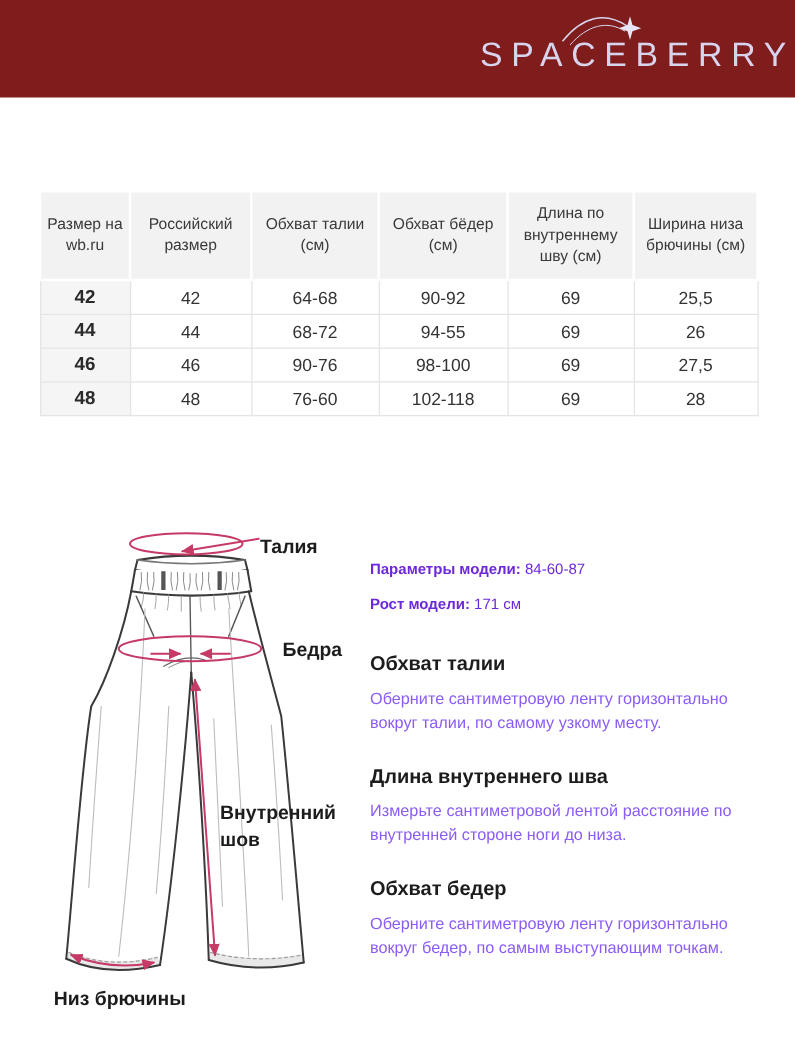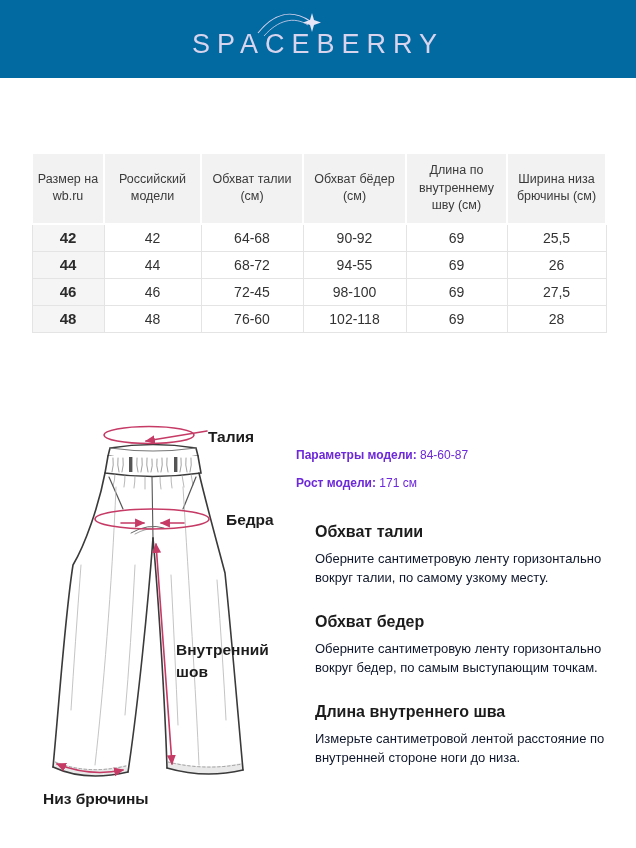--- a/index.html
+++ b/index.html
@@ -3,21 +3,21 @@
 <meta charset="utf-8">
 <style>
   html,body{margin:0;padding:0;background:#ffffff;}
   .page{
     position:relative;width:636px;height:848px;background:#ffffff;overflow:hidden;
     font-family:"Liberation Sans","DejaVu Sans",sans-serif;color:#222;
   }
   
   .banner{
     position:absolute;left:0;top:0;width:636px;height:78px;
-    background:#0369a1;display:flex;align-items:center;justify-content:center;
+    background:#7f1d1d;display:flex;align-items:center;justify-content:flex-end;
   }
   .logo-wrap{position:relative;display:inline-block;padding-top:10px;}
   .logo-text{
     color:#d8d4ed;font-size:27px;font-weight:500;letter-spacing:7px;
     font-family:"Liberation Sans","DejaVu Sans",sans-serif;
   }
   .logo-star{position:absolute;left:62px;top:-14px;width:78px;height:36px;}
   
   .size-table{
     position:absolute;left:31px;top:152px;width:574px;
@@ -40,24 +40,24 @@
   .diagram{position:absolute;left:15px;top:415px;width:280px;height:400px;}
   .diag-label{
     font-family:"Liberation Sans","DejaVu Sans",sans-serif;
     font-size:15.5px;font-weight:600;fill:#1c1c1c;
   }
   
   .info-col{position:absolute;left:296px;top:441px;width:326px;}
   .model-line{font-size:12px;line-height:28px;color:#6d28d9;}
   .model-line .lbl{font-weight:700;}
   .model-line .val{font-weight:400;}
-  .guide-section{margin-top:26px;margin-left:19px;}
+  .guide-section{margin-top:26px;}
   .guide-section:first-of-type{margin-top:24px;}
   .guide-title{font-size:16px;font-weight:700;color:#1c1c1c;margin:0 0 8px 0;}
-  .guide-text{font-size:13px;line-height:19px;color:#0f172a;margin:0;}
+  .guide-text{font-size:13px;line-height:19px;color:#8b5cf6;margin:0;}
 </style>
 </head>
 <body>
 
 <div class="page">
 
   <div class="banner">
     <div class="logo-wrap">
       <svg class="logo-star" viewBox="0 0 78 36">
         <path d="M4,28 C20,8 38,4 56,16" fill="none" stroke="#d8d4ed" stroke-width="1.1"></path>
@@ -73,21 +73,21 @@
       <col style="width:72px">
         <col style="width:97px">
         <col style="width:102px">
       <col style="width:103px">
         <col style="width:101px">
         <col style="width:99px">
     </colgroup>
     <thead>
       <tr>
         <th>Размер на wb.ru</th>
-        <th>Российский модели</th>
+        <th>Российский размер</th>
         <th>Обхват талии (см)</th>
         <th>Обхват бёдер (см)</th>
         <th>Длина по внутреннему шву (см)</th>
         <th>Ширина низа брючины (см)</th>
       </tr>
     </thead>
     <tbody>
       <tr>
         <td class="first">42</td>
         <td>42</td>
@@ -100,21 +100,21 @@
         <td class="first">44</td>
         <td>44</td>
         <td>68-72</td>
         <td>94-55</td>
         <td>69</td>
         <td>26</td>
       </tr>
       <tr>
         <td class="first">46</td>
         <td>46</td>
-        <td>72-45</td>
+        <td>90-76</td>
         <td>98-100</td>
         <td>69</td>
         <td>27,5</td>
       </tr>
       <tr>
         <td class="first">48</td>
         <td>48</td>
         <td>76-60</td>
         <td>102-118</td>
         <td>69</td>
@@ -224,22 +224,22 @@
     <div class="model-line">
       <span class="lbl">Рост модели:</span>
       <span class="val">171 см</span>
     </div>
 
     <div class="guide-section">
       <h3 class="guide-title">Обхват талии</h3>
       <p class="guide-text">Оберните сантиметровую ленту горизонтально вокруг талии, по самому узкому месту.</p>
     </div>
     <div class="guide-section">
+      <h3 class="guide-title">Длина внутреннего шва</h3>
+      <p class="guide-text">Измерьте сантиметровой лентой расстояние по внутренней стороне ноги до низа.</p>
+    </div>
+    <div class="guide-section">
       <h3 class="guide-title">Обхват бедер</h3>
       <p class="guide-text">Оберните сантиметровую ленту горизонтально вокруг бедер, по самым выступающим точкам.</p>
     </div>
-    <div class="guide-section">
-      <h3 class="guide-title">Длина внутреннего шва</h3>
-      <p class="guide-text">Измерьте сантиметровой лентой расстояние по внутренней стороне ноги до низа.</p>
-    </div>
   </div>
 
 </div>
 
 </body></html>

